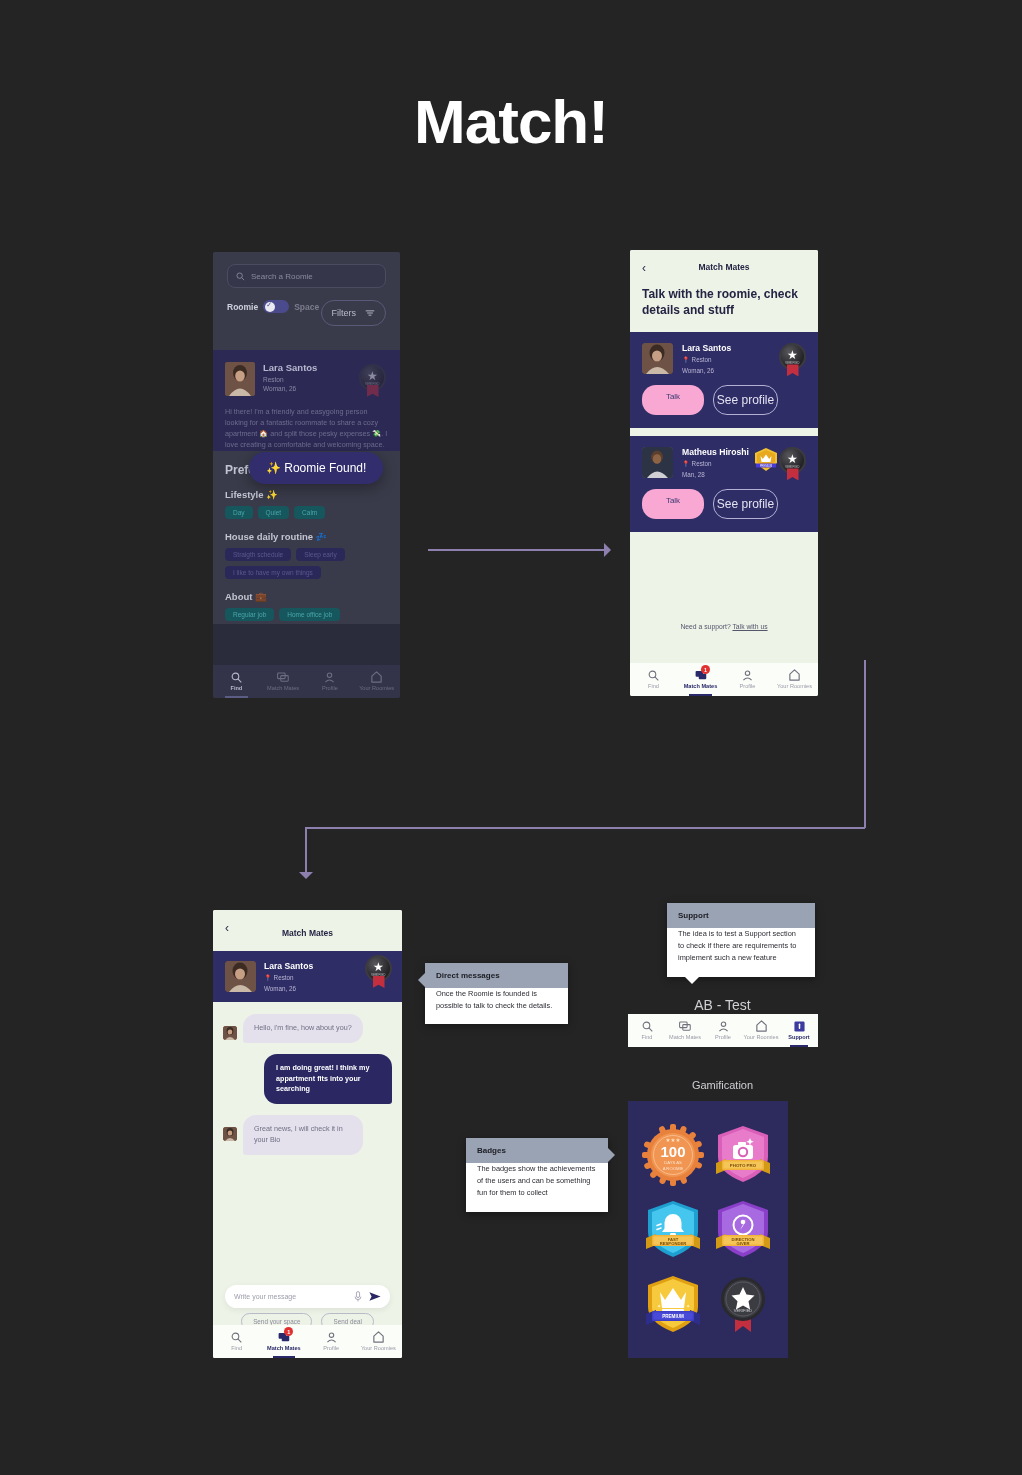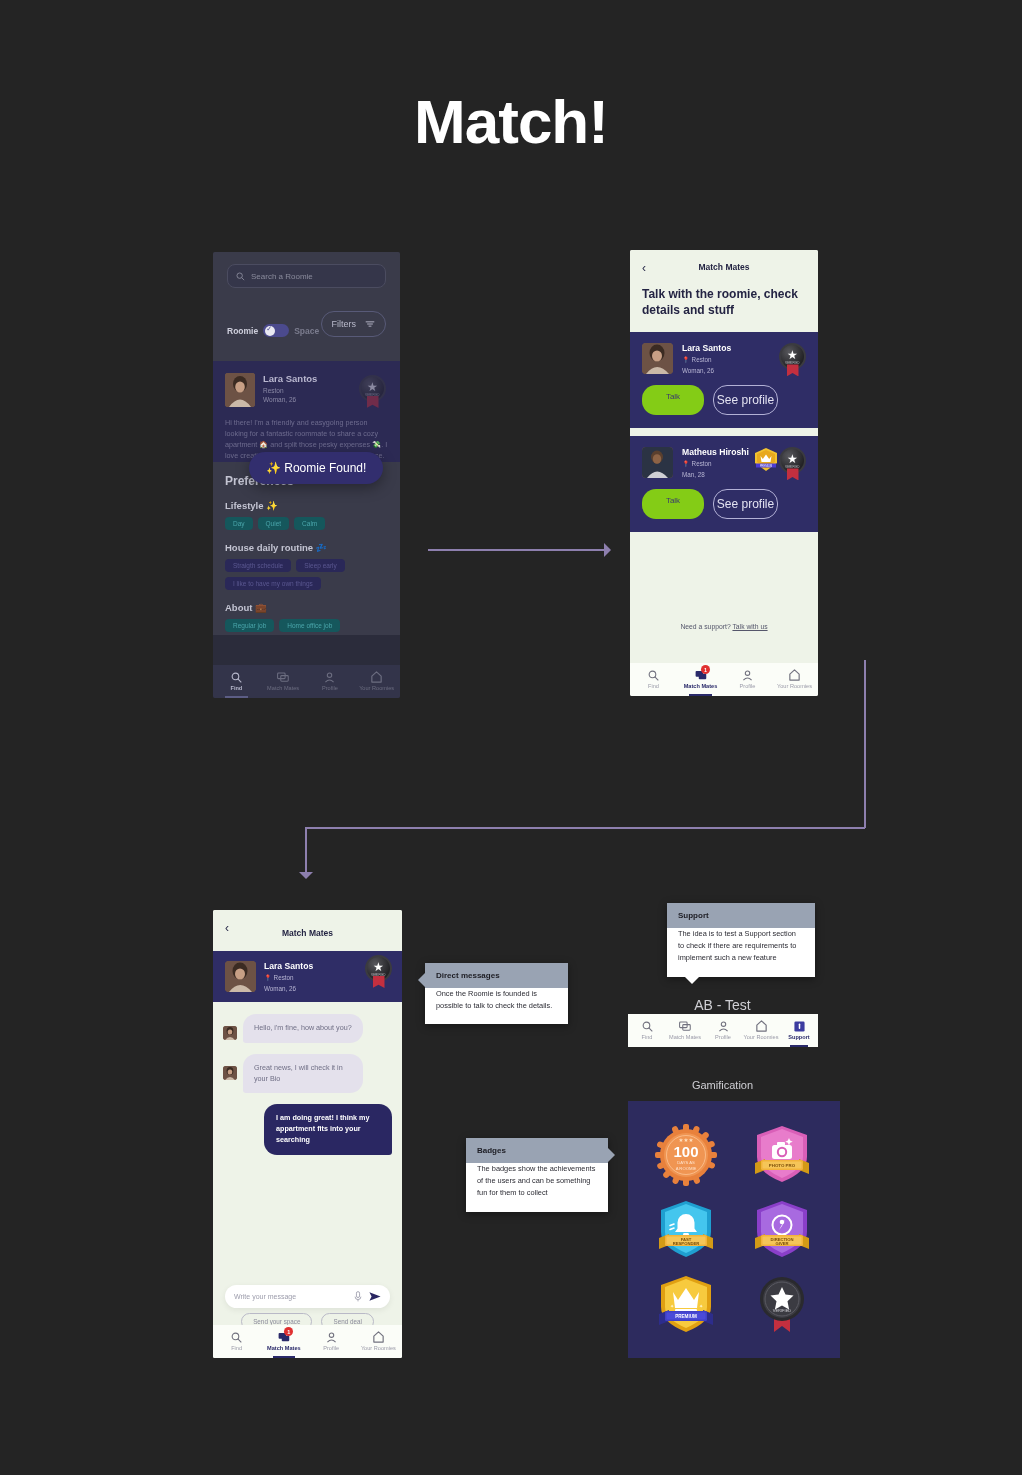--- a/index.html
+++ b/index.html
@@ -30,21 +30,21 @@
   }
 
   
   #phone-find { left: 213px; top: 252px; width: 187px; height: 446px; background:#2b2c3b; }
   #phone-find .p1-top { background: #3a3b4a; padding: 12px 14px 24px; }
   .searchbar {
     background: #35364a; border: 1px solid #4b4c60; border-radius: 8px;
     height: 24px; display: flex; align-items: center; gap: 6px; padding: 0 8px;
   }
   .searchbar .lbl { color: #8a8b9c; font-size: 8px; }
-  .p1-row2 { display: flex; align-items: flex-end; justify-content: space-between; margin-top: 23px; }
+  .p1-row2 { display: flex; align-items: flex-start; justify-content: space-between; margin-top: 12px; }
   .seg { display: flex; align-items: center; gap: 5px; }
   .seg .a { color: #cfd0dd; font-size: 8.5px; font-weight: bold; }
   .seg .b { color: #7b7c8e; font-size: 8.5px; font-weight: bold; }
   .toggle { width: 26px; height: 13px; border-radius: 7px; background: #4b4a8d; position: relative; }
   .toggle .knob { position: absolute; left: 1.5px; top: 1.5px; width: 10px; height: 10px; border-radius: 50%; background: #e9e9f2; }
   .toggle .knob:after { content:"✓"; position:absolute; left:1.6px; top:-1px; font-size:7px; color:#4b4a8d; }
   .filters-btn {
     border: 1px solid #585a78; border-radius: 14px; height: 26px;
     display: flex; align-items: center; gap: 9px; padding: 0 10px;
     color: #b9bacb; font-size: 9px;
@@ -97,21 +97,21 @@
   .mm-bar { display: flex; align-items: center; justify-content: center; position: relative; }
   .mm-back { position: absolute; left: 0; top: -1px; color: #2a2a4a; font-size: 12px; }
   .mm-title { color: #242443; font-size: 8.5px; font-weight: bold; }
   .mm-head2 { color: #242443; font-size: 12px; font-weight: bold; line-height: 1.35; margin-top: 14px; padding-bottom: 14px; }
   .mate-card { background: #2f2d66; padding: 11px 12px 13px; }
   .mate-top { display: flex; align-items: flex-start; gap: 9px; position: relative; }
   .mate-av { width: 31px; height: 31px; border-radius: 4px; overflow: hidden; background:#7a5a4a; flex: none; }
   .mate-name { color: #ffffff; font-size: 8.6px; font-weight: bold; }
   .mate-loc, .mate-age { color: #b8b6d3; font-size: 6.3px; margin-top: 3px; }
   .mate-btns { display: flex; gap: 9px; margin-top: 11px; }
-  .btn-talk { background:#84cc16; color:#3b3a6e; border-radius: 14px; padding: 7px 0; width: 62px; text-align:center; font-size: 8px; }
+  .btn-talk { background:#f9a8d4; color:#3b3a6e; border-radius: 14px; padding: 7px 0; width: 62px; text-align:center; font-size: 8px; }
   .btn-see { border: 1px solid #b3b1d6; color:#e3e2f1; border-radius: 14px; padding: 7px 0; width: 65px; text-align:center; font-size: 12px; }
   .mm-gap { height: 8px; background: #eef3e8; }
   .mm-empty { background:#eef3e8; flex:1; position: relative; }
   .mm-support { position:absolute; left:0; bottom: 36px; width:100%; text-align:center; font-size:6.8px; color:#55566b; }
   .mm-support u { cursor: pointer; }
 
   
   #phone-chat { left: 213px; top: 910px; width: 189px; height: 448px; display:flex; flex-direction: column; }
   .ch-bar { background:#eef3e8; padding: 12px 12px 11px; position: relative; text-align: center; }
   .ch-head { background:#2f2d66; padding: 10px 12px; display:flex; align-items:flex-start; gap:8px; position: relative; }
@@ -154,21 +154,21 @@
   .tip .arrow-l { position:absolute; left:-7px; top: 10px; width:0;height:0; border:7px solid transparent; border-right-color:#99a3b3; border-left:0; }
   .tip .arrow-r { position:absolute; right:-7px; top: 10px; width:0;height:0; border:7px solid transparent; border-left-color:#99a3b3; border-right:0; }
   .tip .arrow-b { position:absolute; left: 18px; bottom:-7px; width:0;height:0; border:7px solid transparent; border-top-color:#ffffff; border-bottom:0; }
 
   
   #ab-test-label { position:absolute; left: 625px; top: 997px; width: 195px; text-align:center; color:#cfcfd4; font-size: 14px; }
   #ab-navbar { position:absolute; left: 628px; top: 1014px; width: 190px; background:#fbfdf8; display:flex; }
 
   
   #gami-label { position:absolute; left: 625px; top: 1079px; width: 195px; text-align:center; color:#cfcfd4; font-size: 11px; }
-  #gami-panel { position:absolute; left: 628px; top: 1101px; width: 212px; height: 257px; background:#2d2b5e; }
+  #gami-panel { position:absolute; left: 628px; top: 1101px; width: 160px; height: 257px; background:#2d2b5e; }
   .badge-grid { display:grid; grid-template-columns: 1fr 1fr; grid-template-rows: 1fr 1fr 1fr; height: 100%; padding: 16px 10px; }
   .badge-cell { display:flex; align-items:center; justify-content:center; position: relative; }
 
   
   .conn { position:absolute; background:#8d7fae; }
   .arrowhead { position:absolute; width:0;height:0; }
 
   svg { display:block; }
 </style>
 </head>
@@ -457,33 +457,33 @@
       <div class="msg-av">
           <svg width="14" height="14" viewBox="0 0 14 14">
             <rect width="14" height="14" fill="#6d5245"></rect>
             <ellipse cx="7" cy="5" rx="3.4" ry="4" fill="#3b2b22"></ellipse>
             <ellipse cx="7" cy="6" rx="2.3" ry="2.6" fill="#c79f85"></ellipse>
             <path d="M2 14 Q7 8 12 14z" fill="#cbb9a8"></path>
           </svg>
         </div>
       <div class="bubble-them">Hello, i'm fine, how about you?</div>
     </div>
+    <div class="msg-row me">
+      <div class="bubble-me">I am doing great! I think my appartment fits into your searching</div>
+    </div>
     <div class="msg-row">
       <div class="msg-av">
           <svg width="14" height="14" viewBox="0 0 14 14">
             <rect width="14" height="14" fill="#6d5245"></rect>
             <ellipse cx="7" cy="5" rx="3.4" ry="4" fill="#3b2b22"></ellipse>
             <ellipse cx="7" cy="6" rx="2.3" ry="2.6" fill="#c79f85"></ellipse>
             <path d="M2 14 Q7 8 12 14z" fill="#cbb9a8"></path>
           </svg>
         </div>
       <div class="bubble-them">Great news, I will check it in your Bio</div>
-    </div>
-    <div class="msg-row me">
-      <div class="bubble-me">I am doing great! I think my appartment fits into your searching</div>
     </div>
 
     <div class="composer">
       <span class="ph">Write your message</span>
       <span style="margin-right:7px;">
         <svg width="8" height="11" viewBox="0 0 10 14">
             <rect x="3" y="0.8" width="4" height="7.5" rx="2" fill="none" stroke="#9c9cab" stroke-width="1.1"></rect>
             <path d="M1.3 7.2 a3.7 3.7 0 0 0 7.4 0" fill="none" stroke="#9c9cab" stroke-width="1.1"></path>
             <line x1="5" y1="11" x2="5" y2="13.2" stroke="#9c9cab" stroke-width="1.1"></line>
           </svg>

